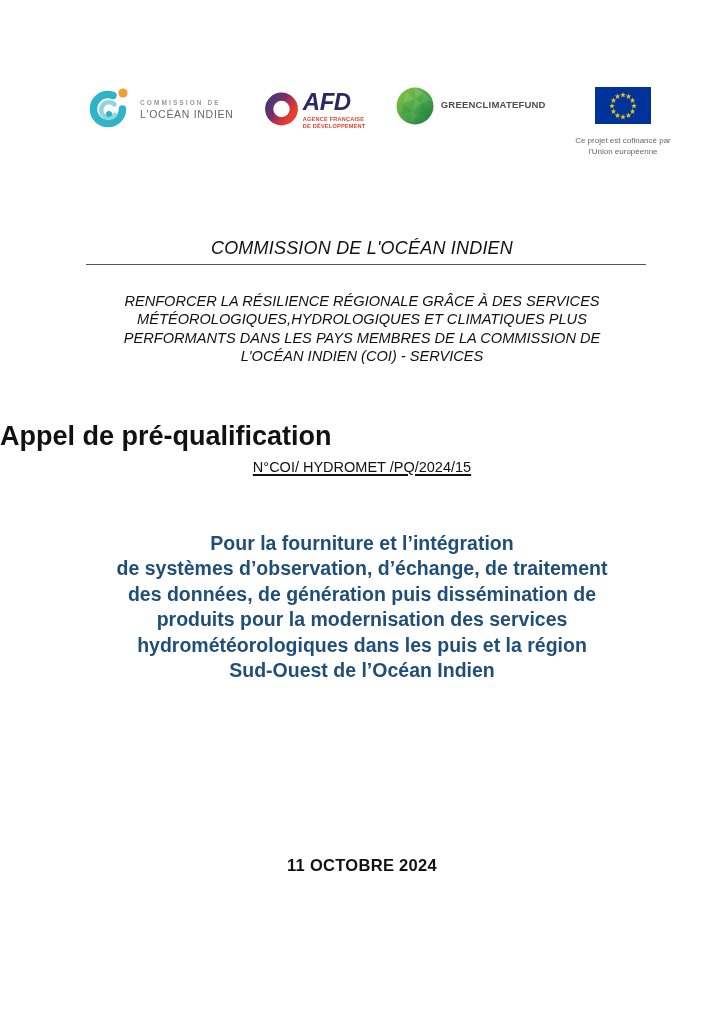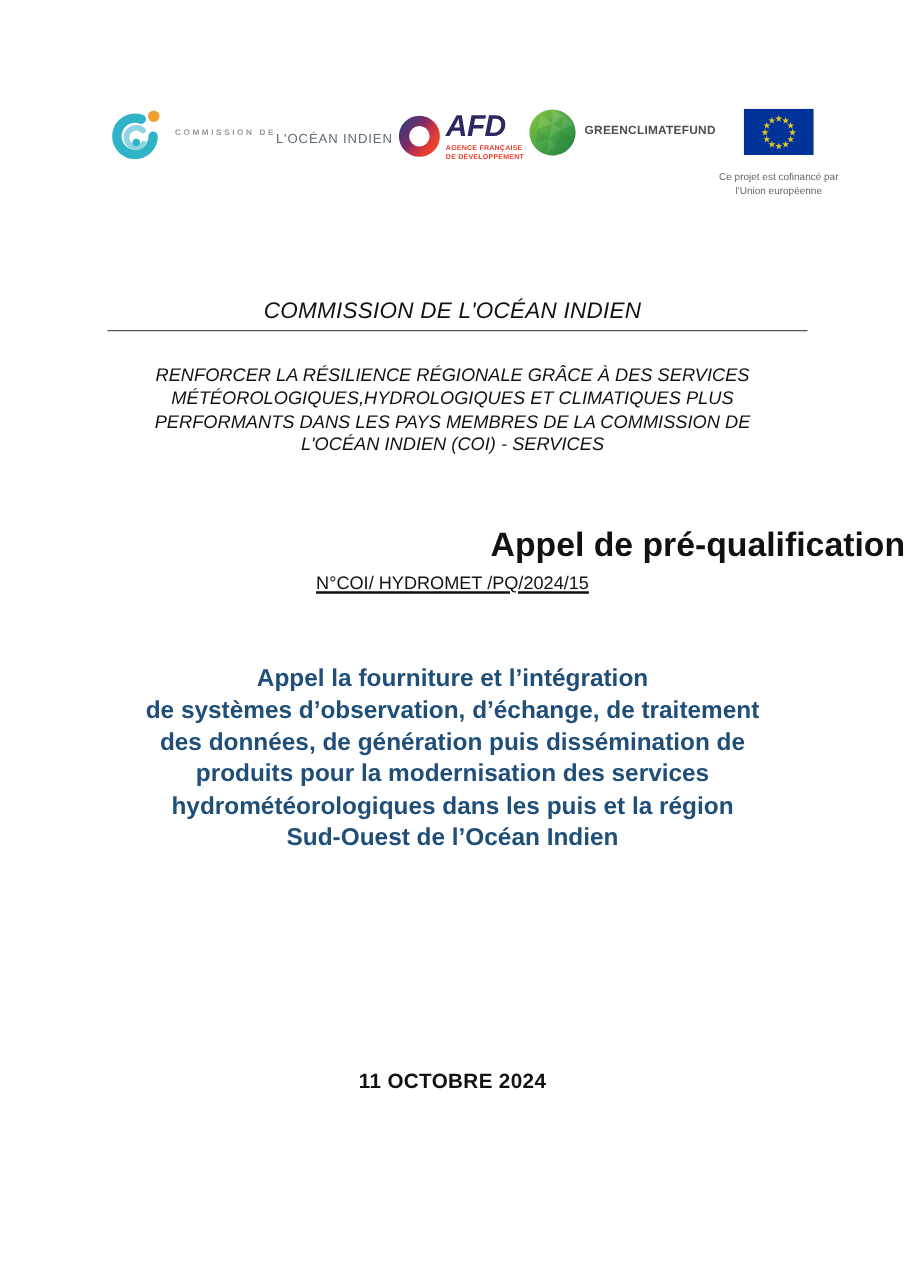--- a/index.html
+++ b/index.html
@@ -10,21 +10,21 @@
   }
 
   
   .logos {
     position:absolute; top:84px; left:88px; right:54px;
     display:flex; justify-content:space-between; align-items:flex-start;
   }
   .logo { display:flex; }
 
   .coi-logo { align-items:center; gap:6px; }
-  .coi-text { display:flex; flex-direction:row; }
+  .coi-text { display:flex; flex-direction:column; }
   .coi-line1 { font-size:6.5px; letter-spacing:2.1px; color:#9a9a9a; font-weight:600; white-space:nowrap; }
   .coi-line2 { font-size:10.5px; letter-spacing:0.7px; color:#5d6a73; margin-top:2px; white-space:nowrap; }
 
   .afd-logo { margin-top:7px; align-items:flex-start; }
   .afd-text { display:flex; flex-direction:column; margin-left:3px; }
   .afd-acronym { font-size:24px; font-weight:700; color:#2b2963; line-height:0.95; letter-spacing:-0.5px;font-style:italic; }
   .afd-sub { font-size:5.6px; color:#e8402d; font-weight:700; line-height:1.3; letter-spacing:0.2px; margin-top:2px; white-space:nowrap; }
 
   .gcf-logo { margin-top:2px; align-items:flex-start; }
   .gcf-text { display:flex; flex-direction:row; margin-left:5px; margin-top:13px; }
@@ -37,21 +37,21 @@
   .org-title {
     position:absolute; top:226px; left:0; right:0; text-align:center;
     font-size:18px; font-weight:400; font-style:italic; letter-spacing:0.2px;
   }
   .rule { position:absolute; top:264px; left:86px; width:560px; border-top:1.6px solid #555; }
   .program {
     position:absolute; top:277px; left:48px; right:48px; text-align:center;
     font-size:14.6px; font-weight:400; font-style:italic; line-height:18.6px;
   }
   .appel {
-    position:absolute; top:421px; left:0; right:0; text-align:right;
+    position:absolute; top:421px; left:0; right:0; text-align:left;
     font-size:27px; font-weight:700; margin:0;
   }
   .ref {
     position:absolute; top:459px; left:0; right:0; text-align:center;
     font-size:14.5px; font-weight:400;
     text-decoration:underline; text-decoration-thickness:1.5px; text-underline-offset:2px;
   }
   .subject {
     position:absolute; top:511px; left:28px; right:28px; text-align:center;
     font-size:19.5px; font-weight:700; line-height:25.6px;
@@ -172,21 +172,21 @@
     <span class="block-line">MÉTÉOROLOGIQUES,HYDROLOGIQUES ET CLIMATIQUES PLUS</span>
     <span class="block-line">PERFORMANTS DANS LES PAYS MEMBRES DE LA COMMISSION DE</span>
     <span class="block-line">L'OCÉAN INDIEN (COI) - SERVICES</span>
   </p>
 
   <h2 class="appel">Appel de pré-qualification</h2>
 
   <div class="ref">N°COI/ HYDROMET /PQ/2024/15</div>
 
   <p class="subject">
-    <span class="block-line">Appel la fourniture et l’intégration</span>
+    <span class="block-line">Pour la fourniture et l’intégration</span>
     <span class="block-line">de systèmes d’observation, d’échange, de traitement</span>
     <span class="block-line">des données, de génération puis dissémination de</span>
     <span class="block-line">produits pour la modernisation des services</span>
     <span class="block-line">hydrométéorologiques dans les puis et la région</span>
     <span class="block-line">Sud-Ouest de l’Océan Indien</span>
   </p>
 
   <div class="date">11 OCTOBRE 2024</div>
 
 </div>

